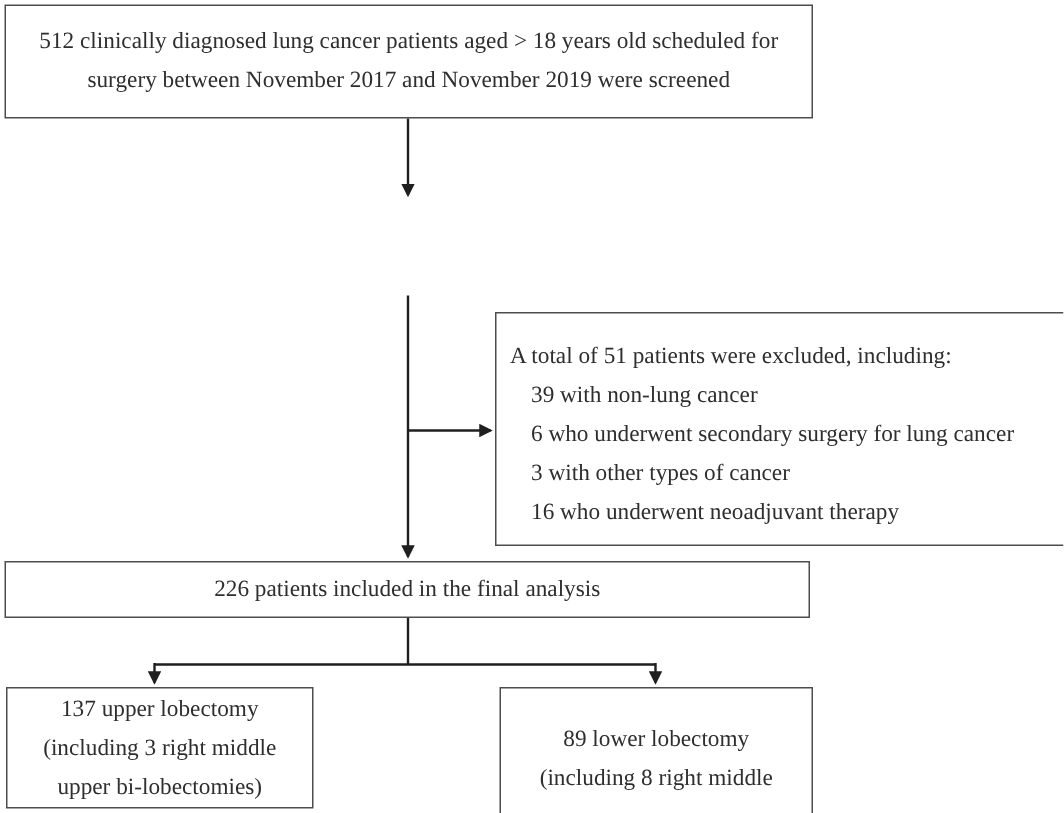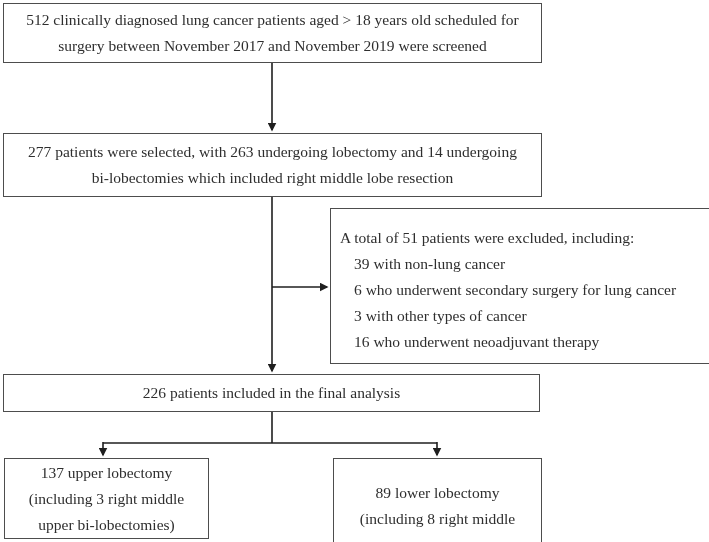--- a/index.html
+++ b/index.html
@@ -31,21 +31,21 @@
     font-size: 15.5px;
     line-height: 26px;
   }
   .box.centered {
     display: flex;
     flex-direction: column;
     justify-content: center;
     align-items: center;
     text-align: center;
   }
-  #box-screened   { left: 3px;   top: 3px;   width: 539px; height: 60px; }
+  #box-screened   { left: 3px;   top: 3px;   width: 539px; height: 76px; }
   #box-selected   { left: 3px;   top: 133px; width: 539px; height: 64px; }
   #box-excluded   { left: 330px; top: 208px; width: 421px; height: 156px;
                     padding: 16px 8px 0 9px; }
   #box-final      { left: 3px;   top: 374px; width: 537px; height: 38px; text-align: center; }
   #box-upper      { left: 4px;   top: 458px; width: 205px; height: 81px; text-align: center; }
   #box-lower      { left: 333px; top: 458px; width: 209px; height: 96px; }
   .excl-item { padding-left: 14px; }
   .line { white-space: nowrap; }
 </style>
 </head>
@@ -66,24 +66,20 @@
     <line x1="103" y1="443" x2="437" y2="443" stroke="#1f1f1f" stroke-width="1.6"></line>
     <line x1="103" y1="442" x2="103" y2="455" stroke="#1f1f1f" stroke-width="1.6" marker-end="url(#arrowhead)"></line>
     <line x1="437" y1="442" x2="437" y2="455" stroke="#1f1f1f" stroke-width="1.6" marker-end="url(#arrowhead)"></line>
   </svg>
 
   <div id="box-screened" class="box centered">
     <div class="line">512 clinically diagnosed lung cancer patients aged &gt; 18 years old scheduled for</div>
     <div class="line">surgery between November 2017 and November 2019 were screened</div>
   </div>
 
-  <div id="box-selected" class="box centered">
-    <div class="line">277 patients were selected, with 263 undergoing lobectomy and 14 undergoing</div>
-    <div class="line">bi-lobectomies which included right middle lobe resection</div>
-  </div>
 
   <div id="box-excluded" class="box">
     <div class="line">A total of 51 patients were excluded, including:</div>
     <div class="line excl-item">39 with non-lung cancer</div>
     <div class="line excl-item">6 who underwent secondary surgery for lung cancer</div>
     <div class="line excl-item">3 with other types of cancer</div>
     <div class="line excl-item">16 who underwent neoadjuvant therapy</div>
   </div>
 
   <div id="box-final" class="box centered">

